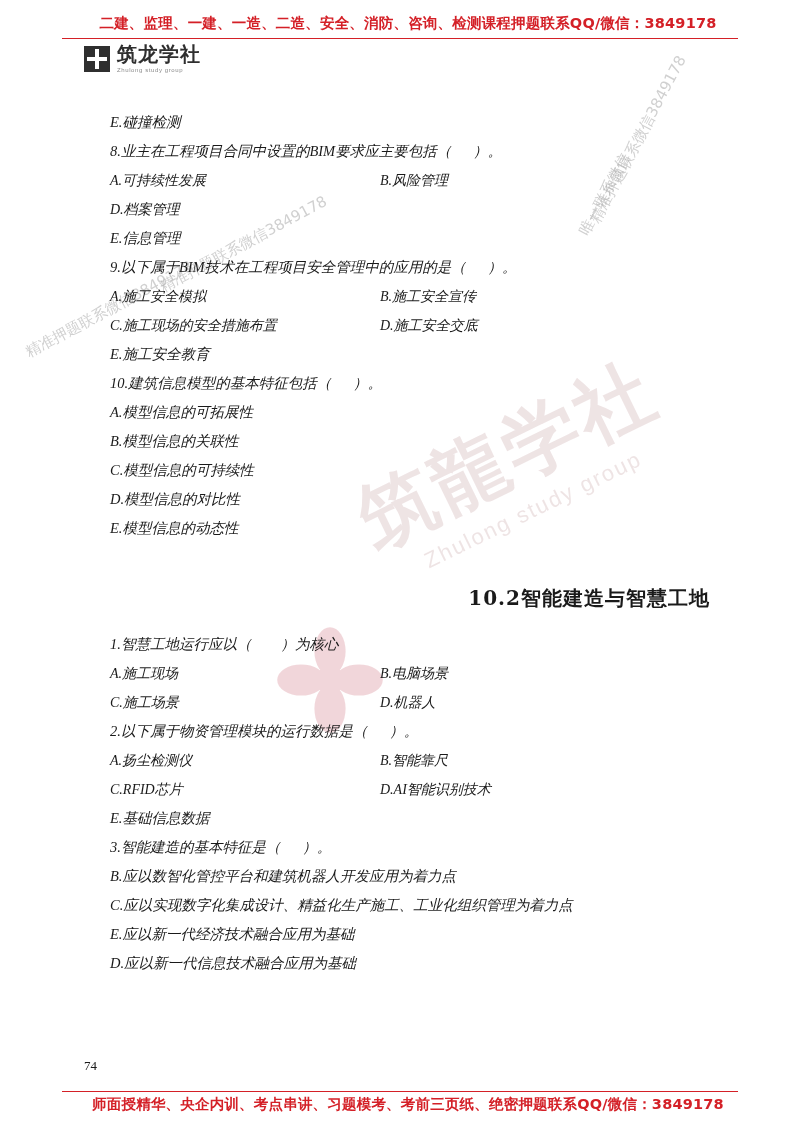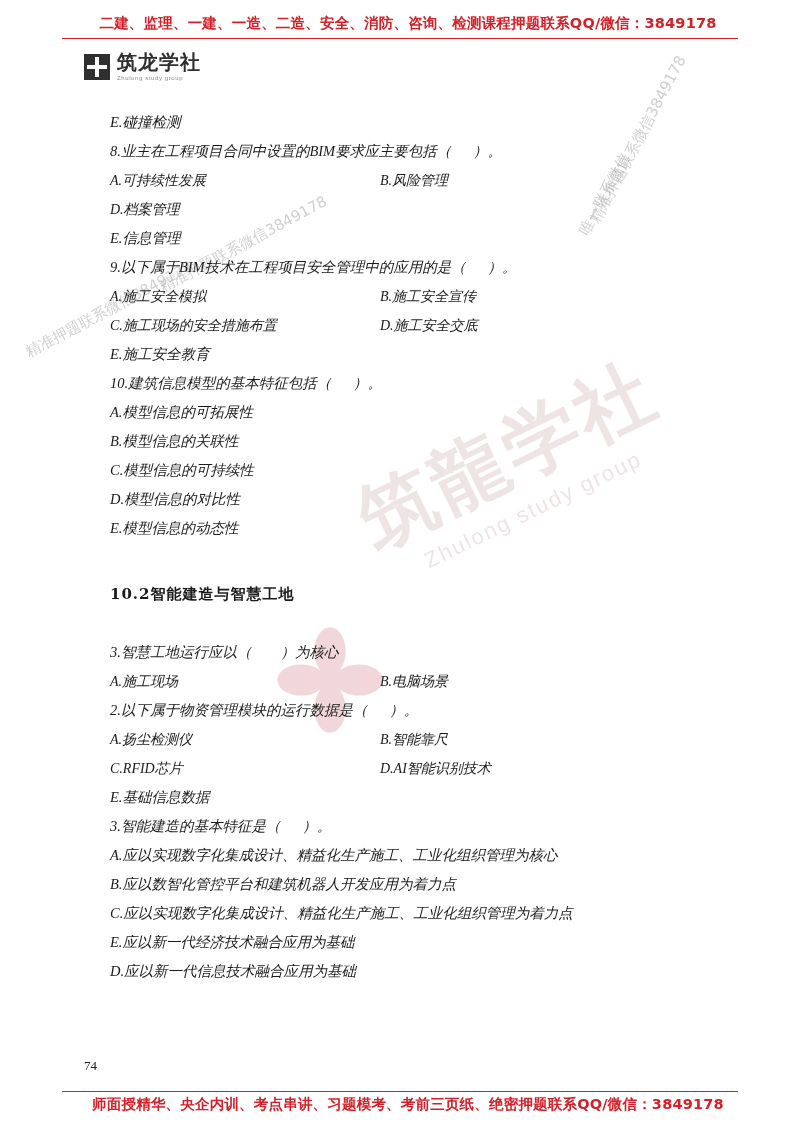--- a/index.html
+++ b/index.html
@@ -38,21 +38,21 @@
     height: 1px;
     background: #d42027;
   }
   .rule-top { top: 38px; }
   .rule-bottom { bottom: 40px; }
 
   
   .logo {
     position: absolute;
     left: 84px;
-    top: 52px;
+    top: 44px;
     display: flex;
     align-items: center;
     gap: 7px;
   }
   .logo-mark {
     width: 26px;
     height: 26px;
     background: #2f2f2f;
     position: relative;
   }
@@ -105,25 +105,25 @@
   .row {
     display: flex;
     font-size: 14px;
     line-height: 29px;
     font-style: italic;
   }
   .row .col-a { width: 270px; white-space: pre; }
   .row .col-b { white-space: pre; }
 
   .section-title {
-    text-align: left;
-    font-size: 15px;
+    text-align: right;
+    font-size: 20px;
     font-weight: bold;
     font-style: normal;
-    margin: 42px 0 34px 0;
+    margin: 42px 0 18px 0;
     letter-spacing: 1px;
     font-family: "DejaVu Serif", "Liberation Serif", serif;
   }
 
   .page-number {
     position: absolute;
     left: 84px;
     bottom: 58px;
     font-size: 13px;
     font-family: "Liberation Serif", serif;
@@ -240,39 +240,42 @@
 
   <div class="line">10.建筑信息模型的基本特征包括（      ）。</div>
   <div class="line">A.模型信息的可拓展性</div>
   <div class="line">B.模型信息的关联性</div>
   <div class="line">C.模型信息的可持续性</div>
   <div class="line">D.模型信息的对比性</div>
   <div class="line">E.模型信息的动态性</div>
 
   <div class="section-title">10.2智能建造与智慧工地</div>
 
-  <div class="line">3.智慧工地运行应以（        ）为核心</div>
+  <div class="line">1.智慧工地运行应以（        ）为核心</div>
   <div class="row">
     <span class="col-a">A.施工现场</span>
     <span class="col-b">B.电脑场景</span>
   </div>
+  <div class="row">
+    <span class="col-a">C.施工场景</span>
+    <span class="col-b">D.机器人</span>
+  </div>
 
   <div class="line">2.以下属于物资管理模块的运行数据是（      ）。</div>
   <div class="row">
     <span class="col-a">A.扬尘检测仪</span>
     <span class="col-b">B.智能靠尺</span>
   </div>
   <div class="row">
     <span class="col-a">C.RFID芯片</span>
     <span class="col-b">D.AI智能识别技术</span>
   </div>
   <div class="line">E.基础信息数据</div>
 
   <div class="line">3.智能建造的基本特征是（      ）。</div>
-  <div class="line">A.应以实现数字化集成设计、精益化生产施工、工业化组织管理为核心</div>
   <div class="line">B.应以数智化管控平台和建筑机器人开发应用为着力点</div>
   <div class="line">C.应以实现数字化集成设计、精益化生产施工、工业化组织管理为着力点</div>
   <div class="line">E.应以新一代经济技术融合应用为基础</div>
   <div class="line">D.应以新一代信息技术融合应用为基础</div>
 
 </div>
 
 <div class="page-number">74</div>
 
 <div class="rule rule-bottom"></div>

